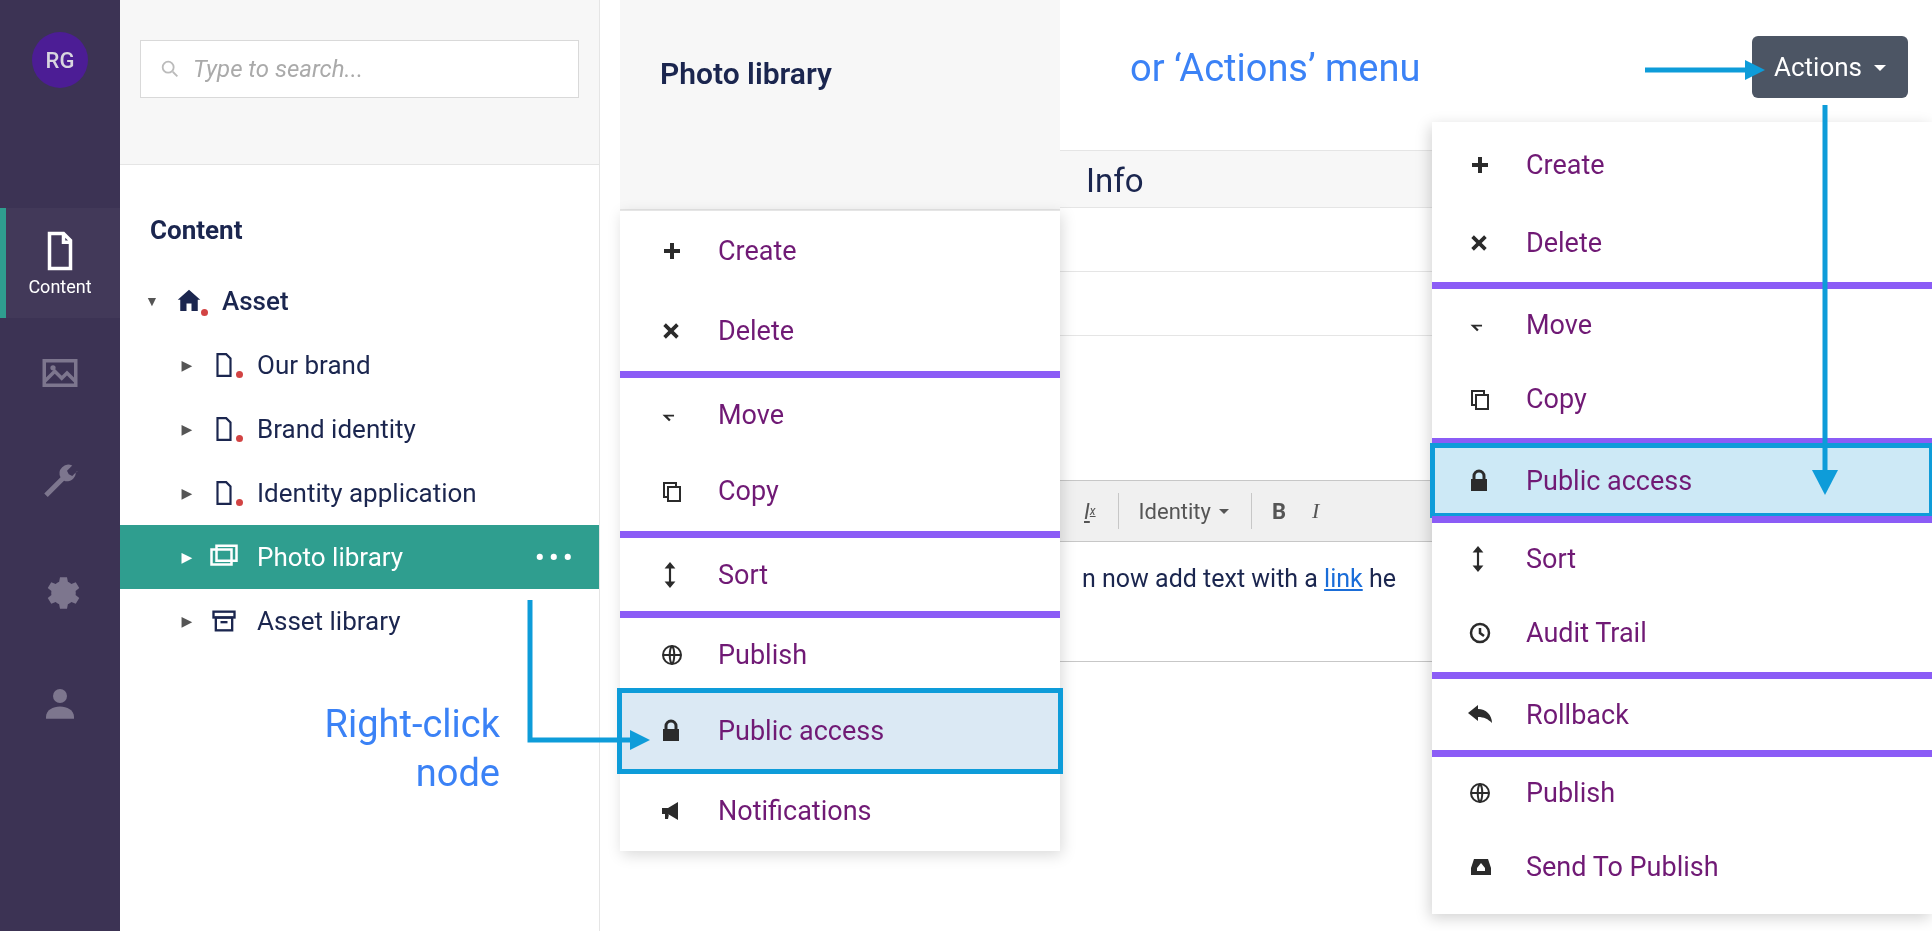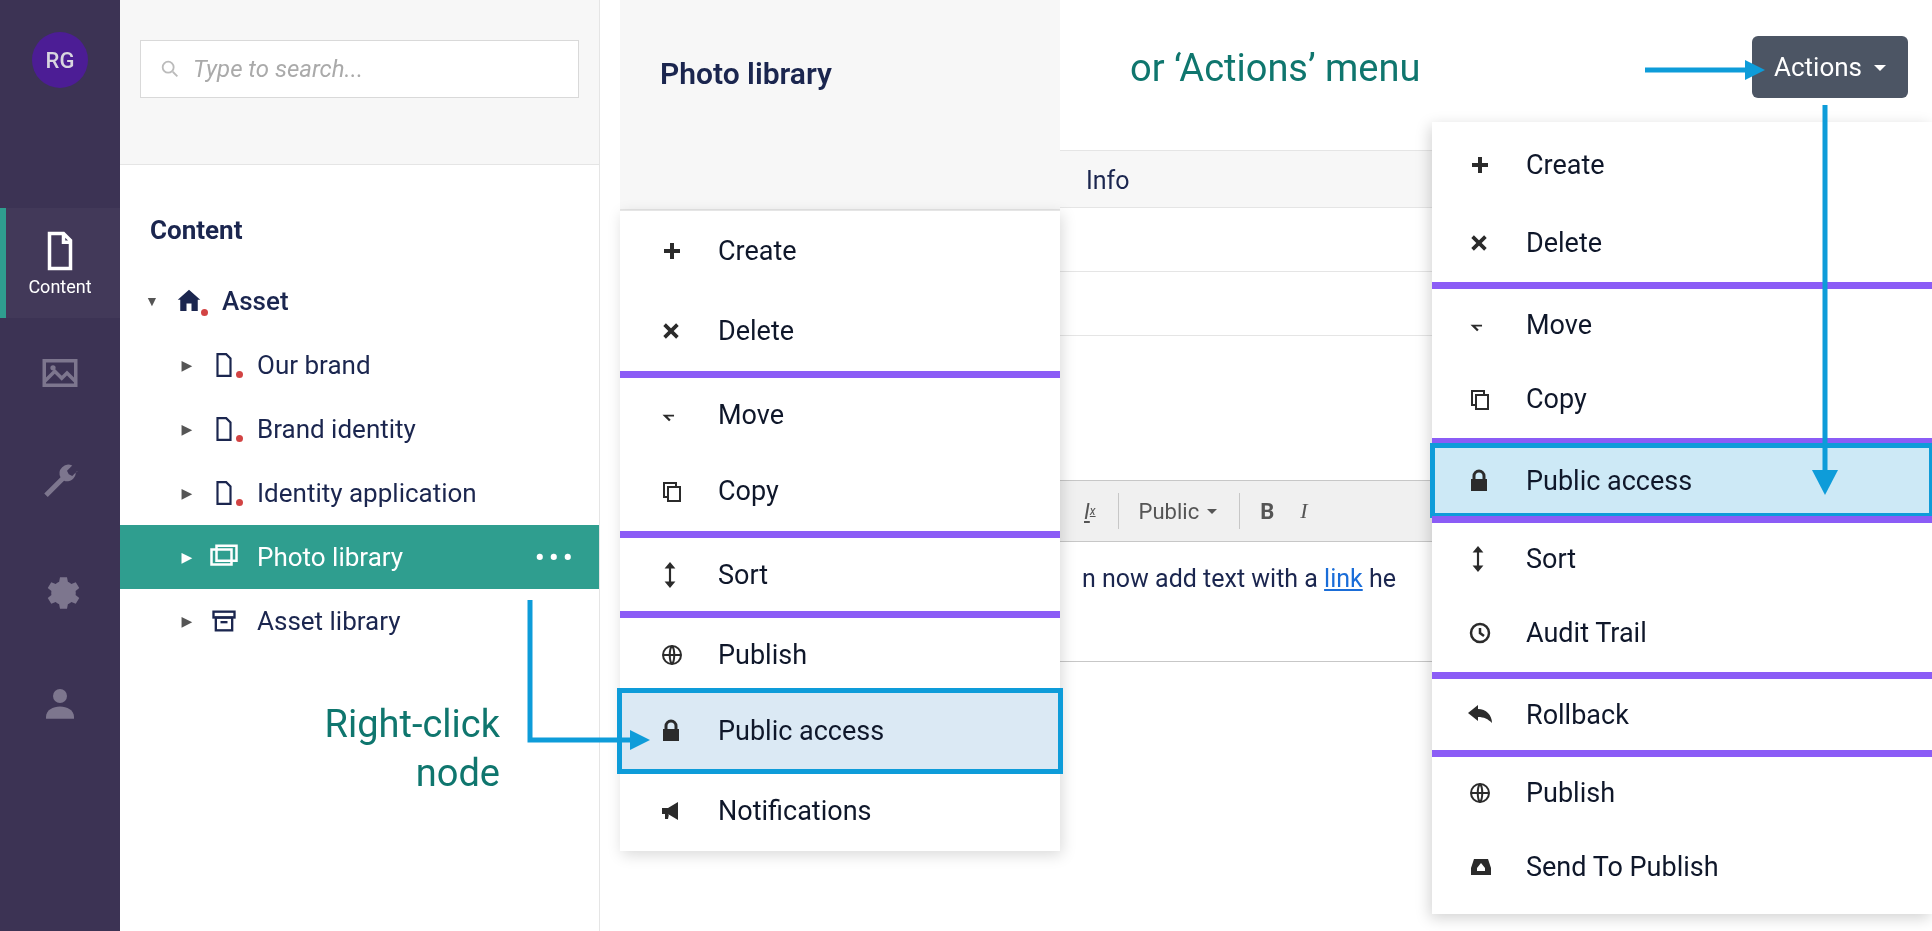--- a/index.html
+++ b/index.html
@@ -72,34 +72,34 @@
     border-top:1px solid #e5e5e5; box-shadow: 2px 4px 14px rgba(0,0,0,0.15);
     z-index:6;
   }
   .ctx-header {
     position:absolute; left:620px; top:0; width:440px; height:210px;
     background:#f7f7f7; border-bottom:1px solid #e5e5e5; z-index:5;
     padding:56px 40px 0 40px; font-size:30px; font-weight:600; color:#1b264f;
   }
   .menu-list {}
   .menu-item {
-    height:80px; display:flex; align-items:center; font-size:27px; color:#0f172a;
+    height:80px; display:flex; align-items:center; font-size:27px; color:#701a75;
     padding-left:40px; position:relative;
   }
   .menu-item .mi-icon { width:58px; color:#2b2b2b; display:flex; justify-content:flex-start;}
   .menu-item.sep-before { border-top:7px solid #8b5cf6;}
   .menu-item.highlight { background:#dbe9f4;}
   .menu-item.outline::after{
     content:""; position:absolute; inset:-3px; border:5px solid #0e9cd9; pointer-events:none;
   }
 
   
   .content-pane { position:absolute; left:1060px; top:0; right:0; height:100%; z-index:2;}
   .tab-bar { position:absolute; top:150px; left:0; right:0; height:58px; border-top:1px solid #e5e5e5; border-bottom:1px solid #e5e5e5; background:#f7f7f7; }
-  .tab-bar .tab { position:absolute; top:0; height:58px; display:flex; align-items:center; font-size:25px; color:#1b264f; padding:0 22px;}
+  .tab-bar .tab { position:absolute; top:0; height:58px; display:flex; align-items:center; font-size:33px; color:#1b264f; padding:0 22px;}
   .prop-row {
     position:absolute; left:0; right:0; height:64px; border-bottom:1px solid #e5e5e5;
   }
   .editor-toolbar {
     position:absolute; top:480px; left:0; right:0; height:62px;
     border:1px solid #c7c7c7; border-left:none; background:#f0f0f0;
     display:flex; align-items:center; padding-left:12px; font-size:22px; color:#555;
   }
   .editor-toolbar .btn { padding:8px 12px; margin-right:2px; display:flex; align-items:center;}
   .editor-toolbar .btn.dd::after{ content:""; border:5px solid transparent; border-top-color:#555; margin-left:8px; position:relative; top:3px;}
@@ -123,21 +123,21 @@
     box-shadow: -2px 4px 14px rgba(0,0,0,0.18); z-index:7;
     padding-top:4px; padding-bottom:8px;
   }
   .actions-menu .menu-item { height:78px; padding-left:36px;}
   .act-highlight { background:#cde9f6;}
   .act-outline::after{
     content:""; position:absolute; inset:-2px; border:5px solid #0e9cd9; pointer-events:none;
   }
 
   
-  .ann { position:absolute; color:#0f766e; font-size:38px; font-weight:400; z-index:30; pointer-events:none;}
+  .ann { position:absolute; color:#3b82f6; font-size:38px; font-weight:400; z-index:30; pointer-events:none;}
   svg.ann-arrow { position:absolute; z-index:30; pointer-events:none;}
   .ann-arrow path { stroke:#0e9cd9; stroke-width:5; fill:none;}
   .ann-arrow polygon{ fill:#0e9cd9;}
 </style>
 </head>
 <body>
 
 <div class="nav-rail">
   <div class="avatar">
     <span>RG</span>
@@ -339,21 +339,21 @@
     <div class="tab" style="left:4px;">
       <span>Info</span>
     </div>
   </div>
   <div class="prop-row" style="top:208px;"></div>
   <div class="prop-row" style="top:272px;"></div>
   <div class="editor-toolbar">
     <div class="btn" style="font-style:italic; text-decoration:underline;">I<sub style="font-size:12px;">x</sub></div>
     <div style="width:1px;height:36px;background:#c7c7c7;margin:0 8px;"></div>
     <div class="btn dd">
-        <span>Public</span>
+        <span>Identity</span>
       </div>
     <div style="width:1px;height:36px;background:#c7c7c7;margin:0 8px;"></div>
     <div class="btn" style="font-weight:700;">B</div>
     <div class="btn" style="font-style:italic; font-family:serif;">I</div>
   </div>
   <div class="editor-body">
     <span>n now add text with a </span><a href="#"><span>link</span></a><span> he</span>
   </div>
 </div>
 

